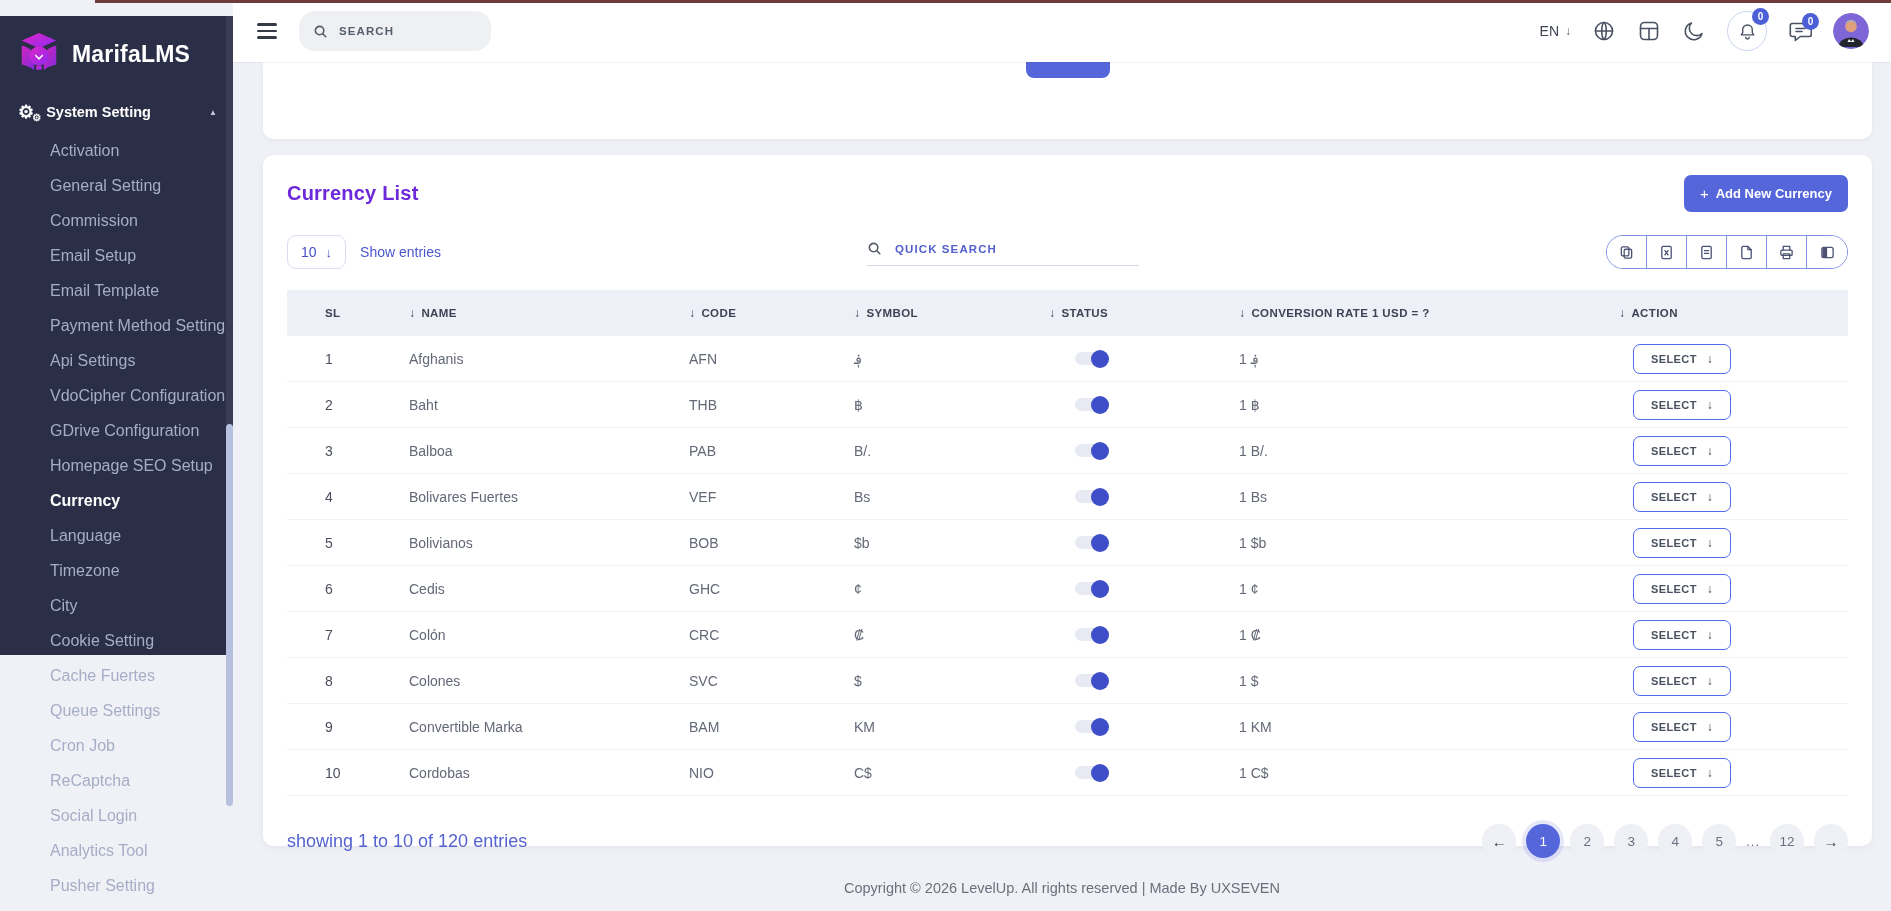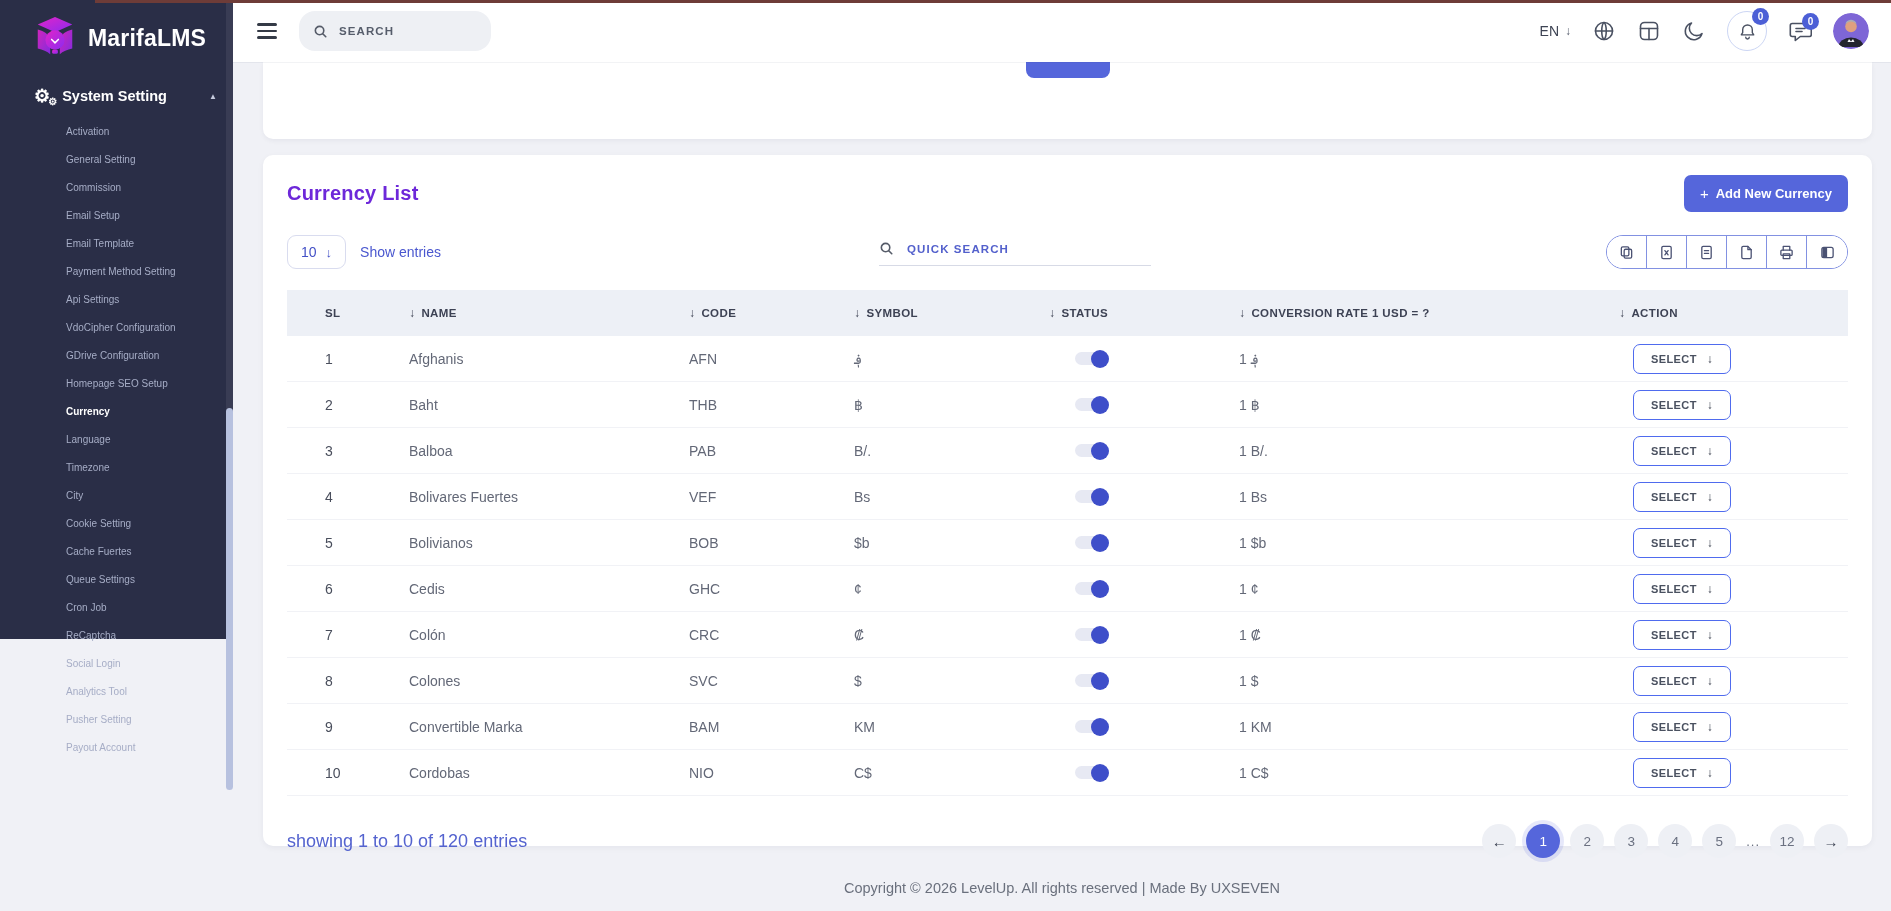--- a/index.html
+++ b/index.html
@@ -3,30 +3,30 @@
 <meta charset="utf-8">
 <style>
   html,body{margin:0;padding:0;background:#e8e9ee;}
   *{box-sizing:border-box;}
   .app{position:relative;width:1891px;height:911px;overflow:hidden;background:#f0f1f6;
        font-family:"Liberation Sans",sans-serif;}
   
   .top-strip{position:absolute;left:95px;right:0;top:0;height:3px;background:#6e3c38;z-index:60;}
 
   
-  .sidebar{position:absolute;left:0;top:0;width:233px;height:639px;background:#2a2e47;z-index:30;padding-left:16px;}
+  .sidebar{position:absolute;left:0;top:16px;width:233px;height:639px;background:#2a2e47;z-index:30;}
   .logo-row{display:flex;align-items:center;gap:10px;padding:15px 10px 12px 16px;cursor:pointer;}
   .brand-name{color:#fff;font-size:23px;font-weight:700;letter-spacing:.2px;}
   .sb-head{display:flex;align-items:center;gap:12px;padding:14px 16px 8px 18px;color:#fff;
            font-size:14.5px;font-weight:600;cursor:pointer;}
   .gear{color:#fff;font-size:18px;line-height:1;position:relative;}
   .gear i{font-style:normal;font-size:10px;position:absolute;right:-7px;bottom:-2px;}
   .caret{margin-left:auto;font-size:8px;color:#c6cbdd;}
   .sb-menu{margin-top:4px;}
-  .sb-item{padding:8.5px 10px 8.5px 50px;font-size:10px;color:#a6adc6;cursor:pointer;white-space:nowrap;}
+  .sb-item{padding:8.5px 10px 8.5px 50px;font-size:16px;color:#a6adc6;cursor:pointer;white-space:nowrap;}
   .sb-item.active{color:#ffffff;font-weight:700;}
   .sb-scrolltrack{position:absolute;top:0;right:0;width:7px;height:100%;background:rgba(255,255,255,.07);cursor:pointer;}
   .sb-thumb{position:absolute;top:408px;height:382px;width:7px;border-radius:4px;background:#b7c1df;}
 
   
   .topbar{position:absolute;left:233px;top:0;width:1658px;height:62px;background:#fff;display:flex;
           align-items:center;padding:0 22px 0 24px;z-index:40;box-shadow:0 1px 0 rgba(40,45,80,.06);}
   .hamburger{display:flex;flex-direction:column;gap:4px;background:none;border:none;cursor:pointer;padding:4px 0;}
   .hamburger span{width:20px;height:2.5px;background:#343a46;border-radius:2px;}
   .search-pill{margin-left:22px;display:flex;align-items:center;gap:9px;background:#eef0f4;border-radius:16px;
@@ -60,21 +60,21 @@
   .add-btn{display:flex;align-items:center;gap:7px;background:#5566db;color:#fff;border:none;border-radius:7px;
            padding:10px 16px;font:600 13px "Liberation Sans",sans-serif;cursor:pointer;}
   .add-btn .plus{font-size:15px;font-weight:400;}
 
   .controls{position:relative;margin-top:20px;display:flex;align-items:center;height:40px;}
   .entries{display:flex;align-items:center;gap:14px;}
   .entries-select{display:flex;align-items:center;gap:9px;border:1px solid #d9dcef;border-radius:9px;
                   padding:8px 13px;color:#4350c6;font-size:14px;cursor:pointer;background:#fff;}
   .entries-select .arr{font-size:13px;color:#4350c6;}
   .entries-label{color:#4a57cf;font-size:14px;}
-  .quick-search{position:absolute;left:592px;bottom:6px;width:272px;display:flex;align-items:center;gap:11px;
+  .quick-search{position:absolute;left:580px;bottom:6px;width:272px;display:flex;align-items:center;gap:11px;
                 border-bottom:1px solid #d7dae6;padding-bottom:9px;}
   .quick-search input{border:none;outline:none;width:100%;background:transparent;
                       font:700 11.5px "Liberation Sans",sans-serif;letter-spacing:1.1px;color:#4a55c0;}
   .quick-search input::placeholder{color:#5360cc;}
   .mag{width:15px;height:15px;stroke:#555b68;fill:none;stroke-width:1.7;stroke-linecap:round;flex:none;}
   .export-group{margin-left:auto;display:flex;border:1px solid #8291e2;border-radius:18px;overflow:hidden;
                 height:34px;background:#fff;}
   .export-btn{width:40px;display:flex;align-items:center;justify-content:center;border:none;background:#fff;
               border-right:1px solid #8291e2;cursor:pointer;padding:0;}
   .export-btn:last-child{border-right:none;}

